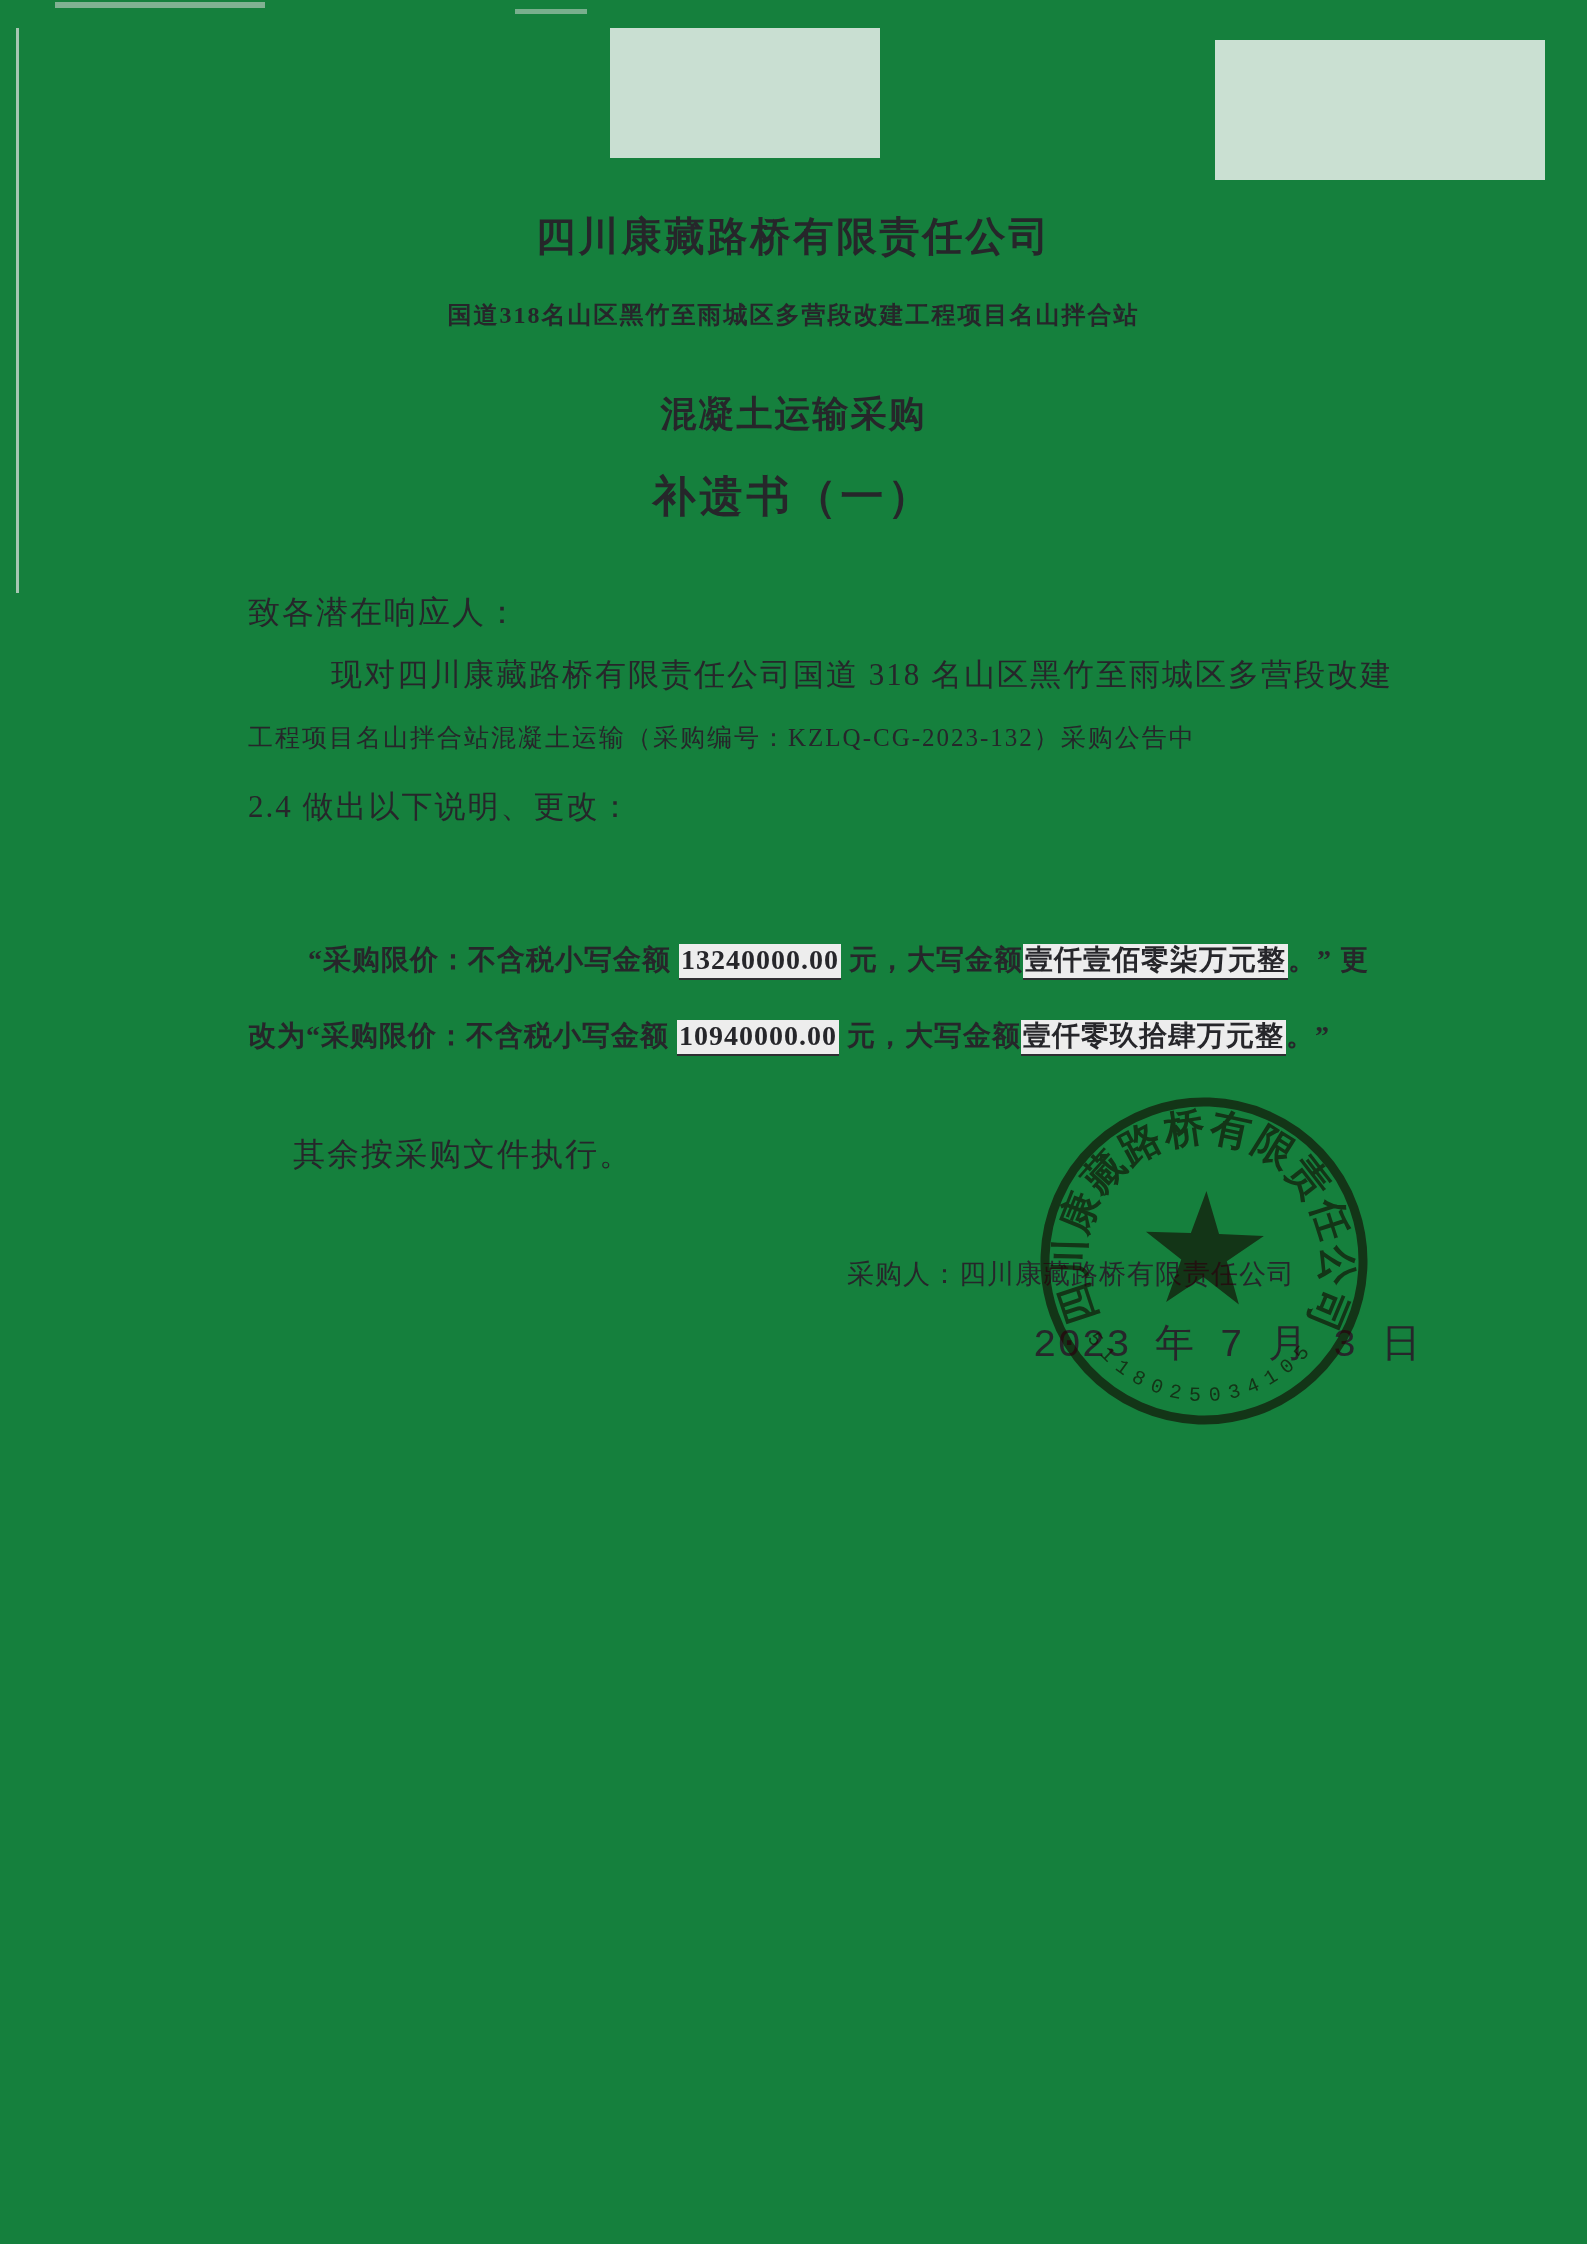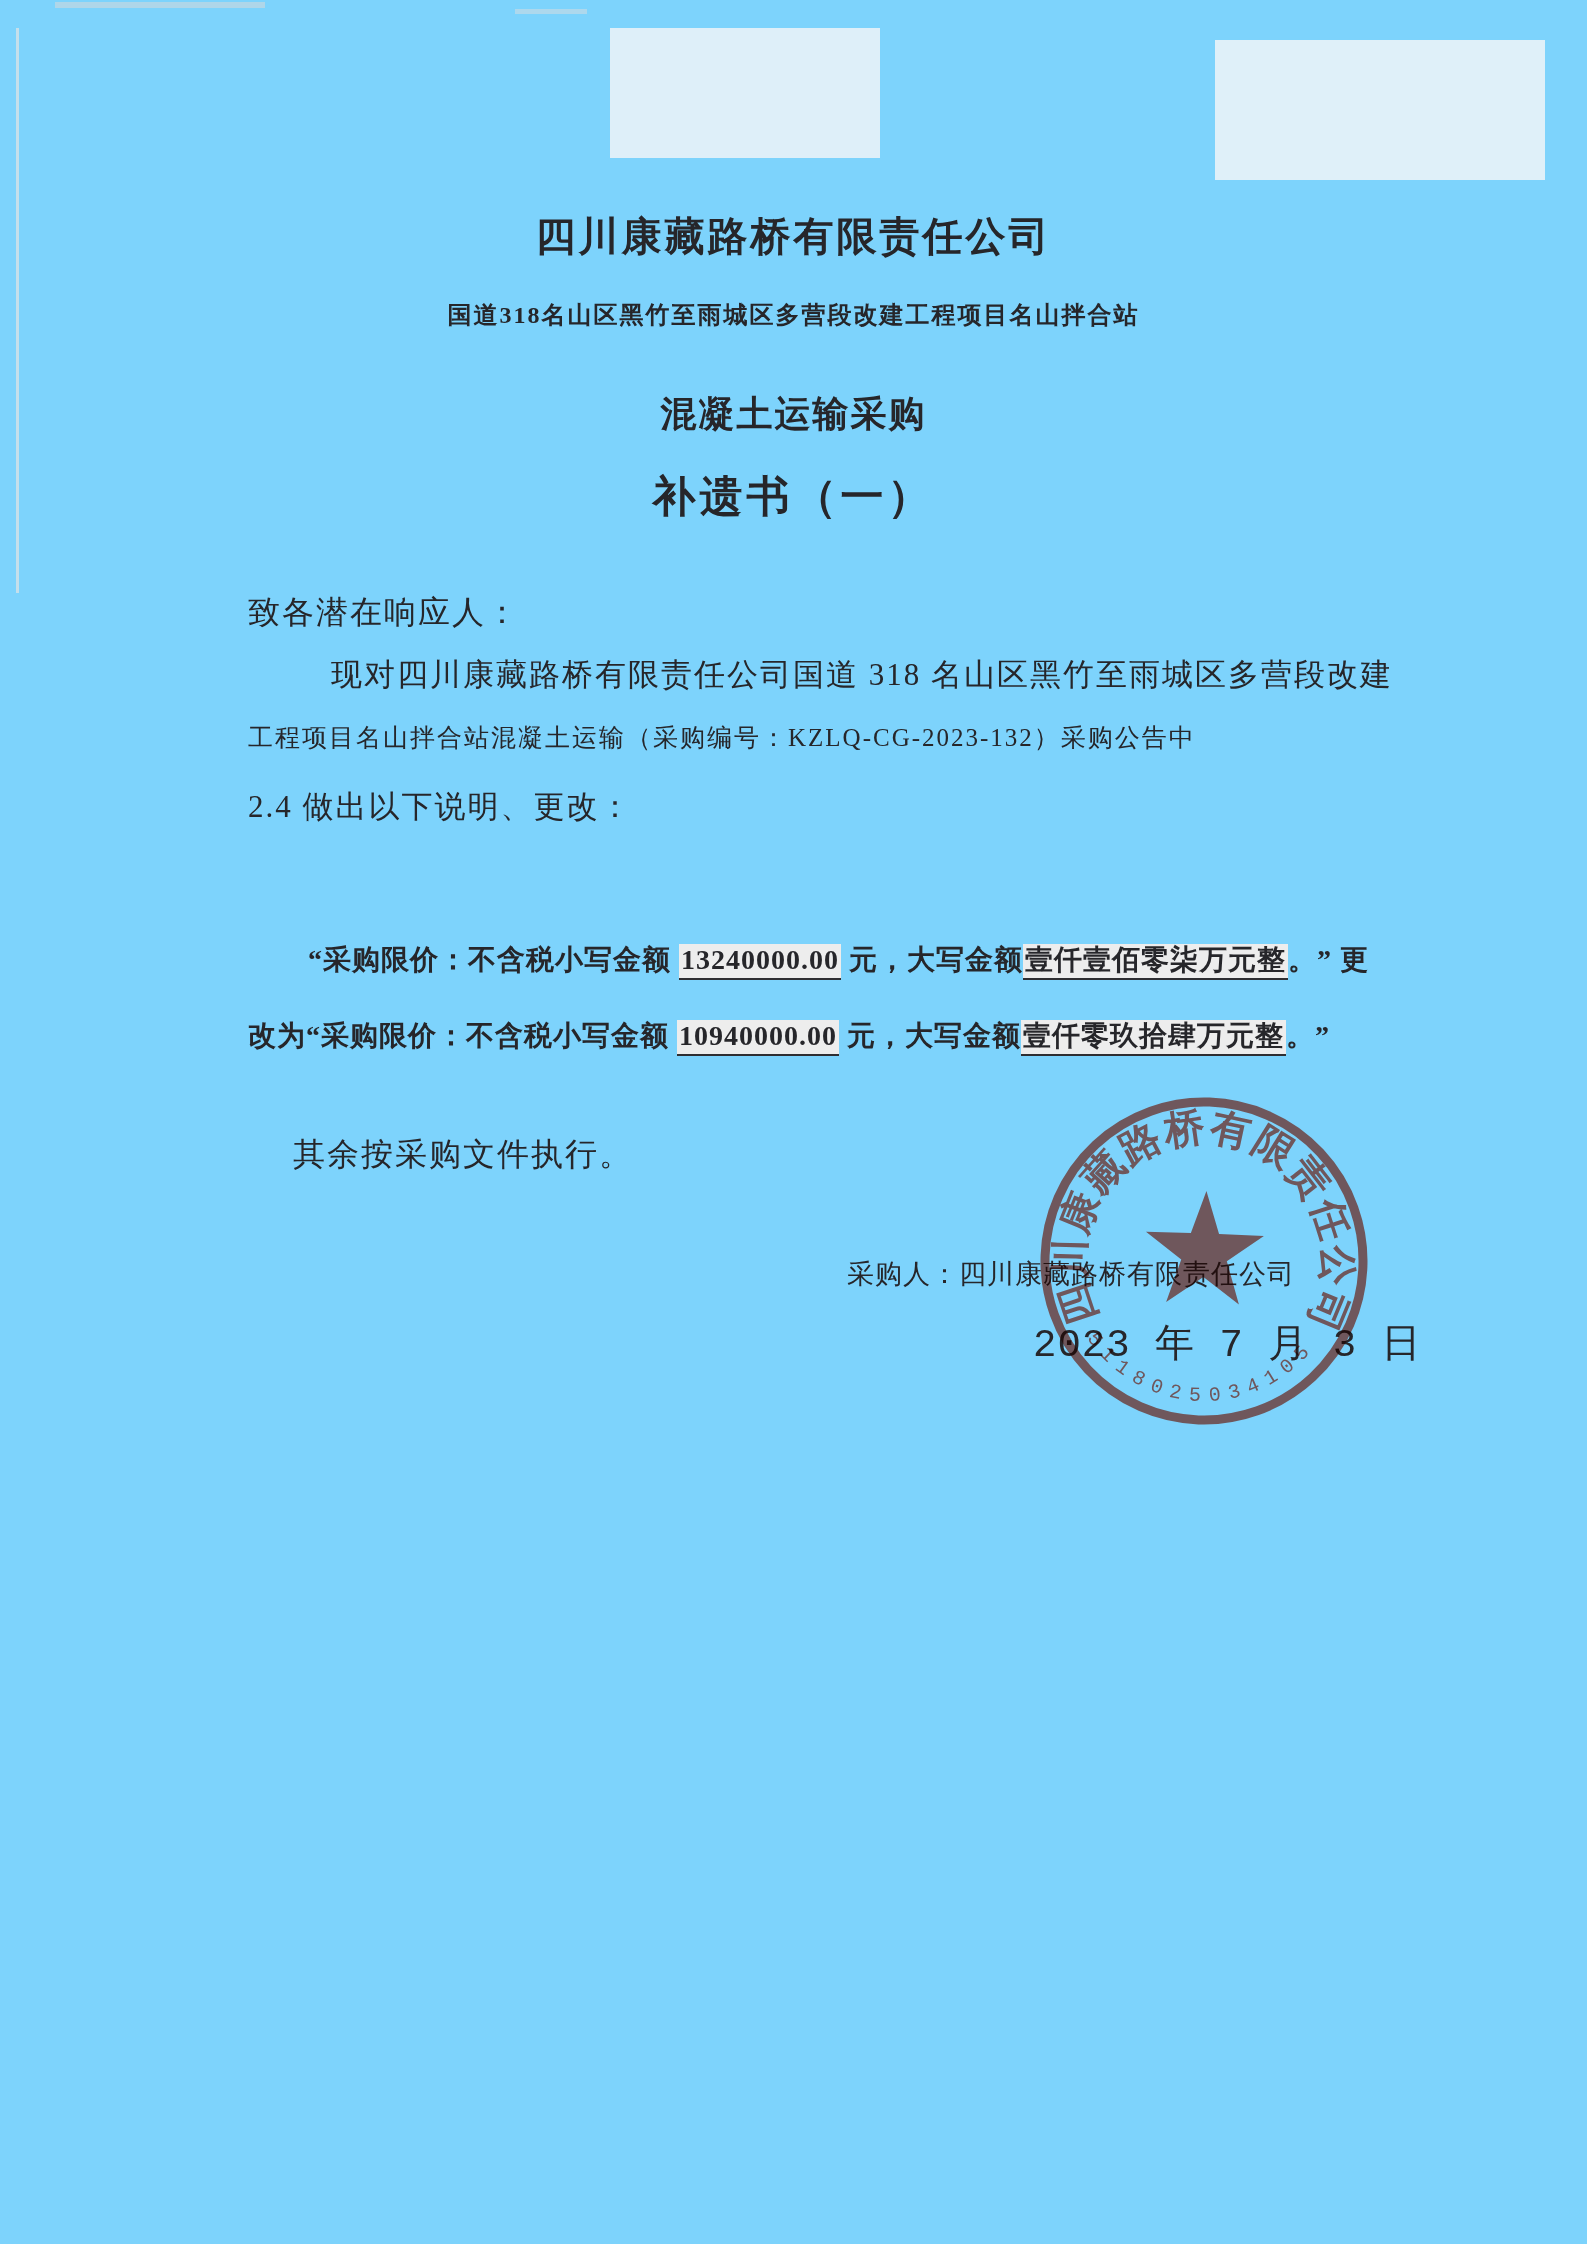--- a/index.html
+++ b/index.html
@@ -1,20 +1,20 @@
 <!DOCTYPE html>
 <html><head>
 <meta charset="utf-8">
 <style>
   html,body{margin:0;padding:0;background:#9a9a9a;}
   .page{
     position:relative;
     width:1587px;height:2244px;
     margin:0 auto;
-    background:#7dd3fc;
+    background:#15803d;
     overflow:hidden;
     font-family:"Liberation Serif","DejaVu Serif",serif;
     color:#26262a;
   }
   .line{position:absolute;white-space:nowrap;line-height:1.25;}
   .centered{left:0;width:1587px;text-align:center;}
   .bold{font-weight:bold;}
   .title-company{top:212px;font-size:40px;letter-spacing:3px;}
   .title-p1{top:300px;font-size:24px;letter-spacing:2px;}
   .title-p2{top:392px;font-size:36px;letter-spacing:2px;}

